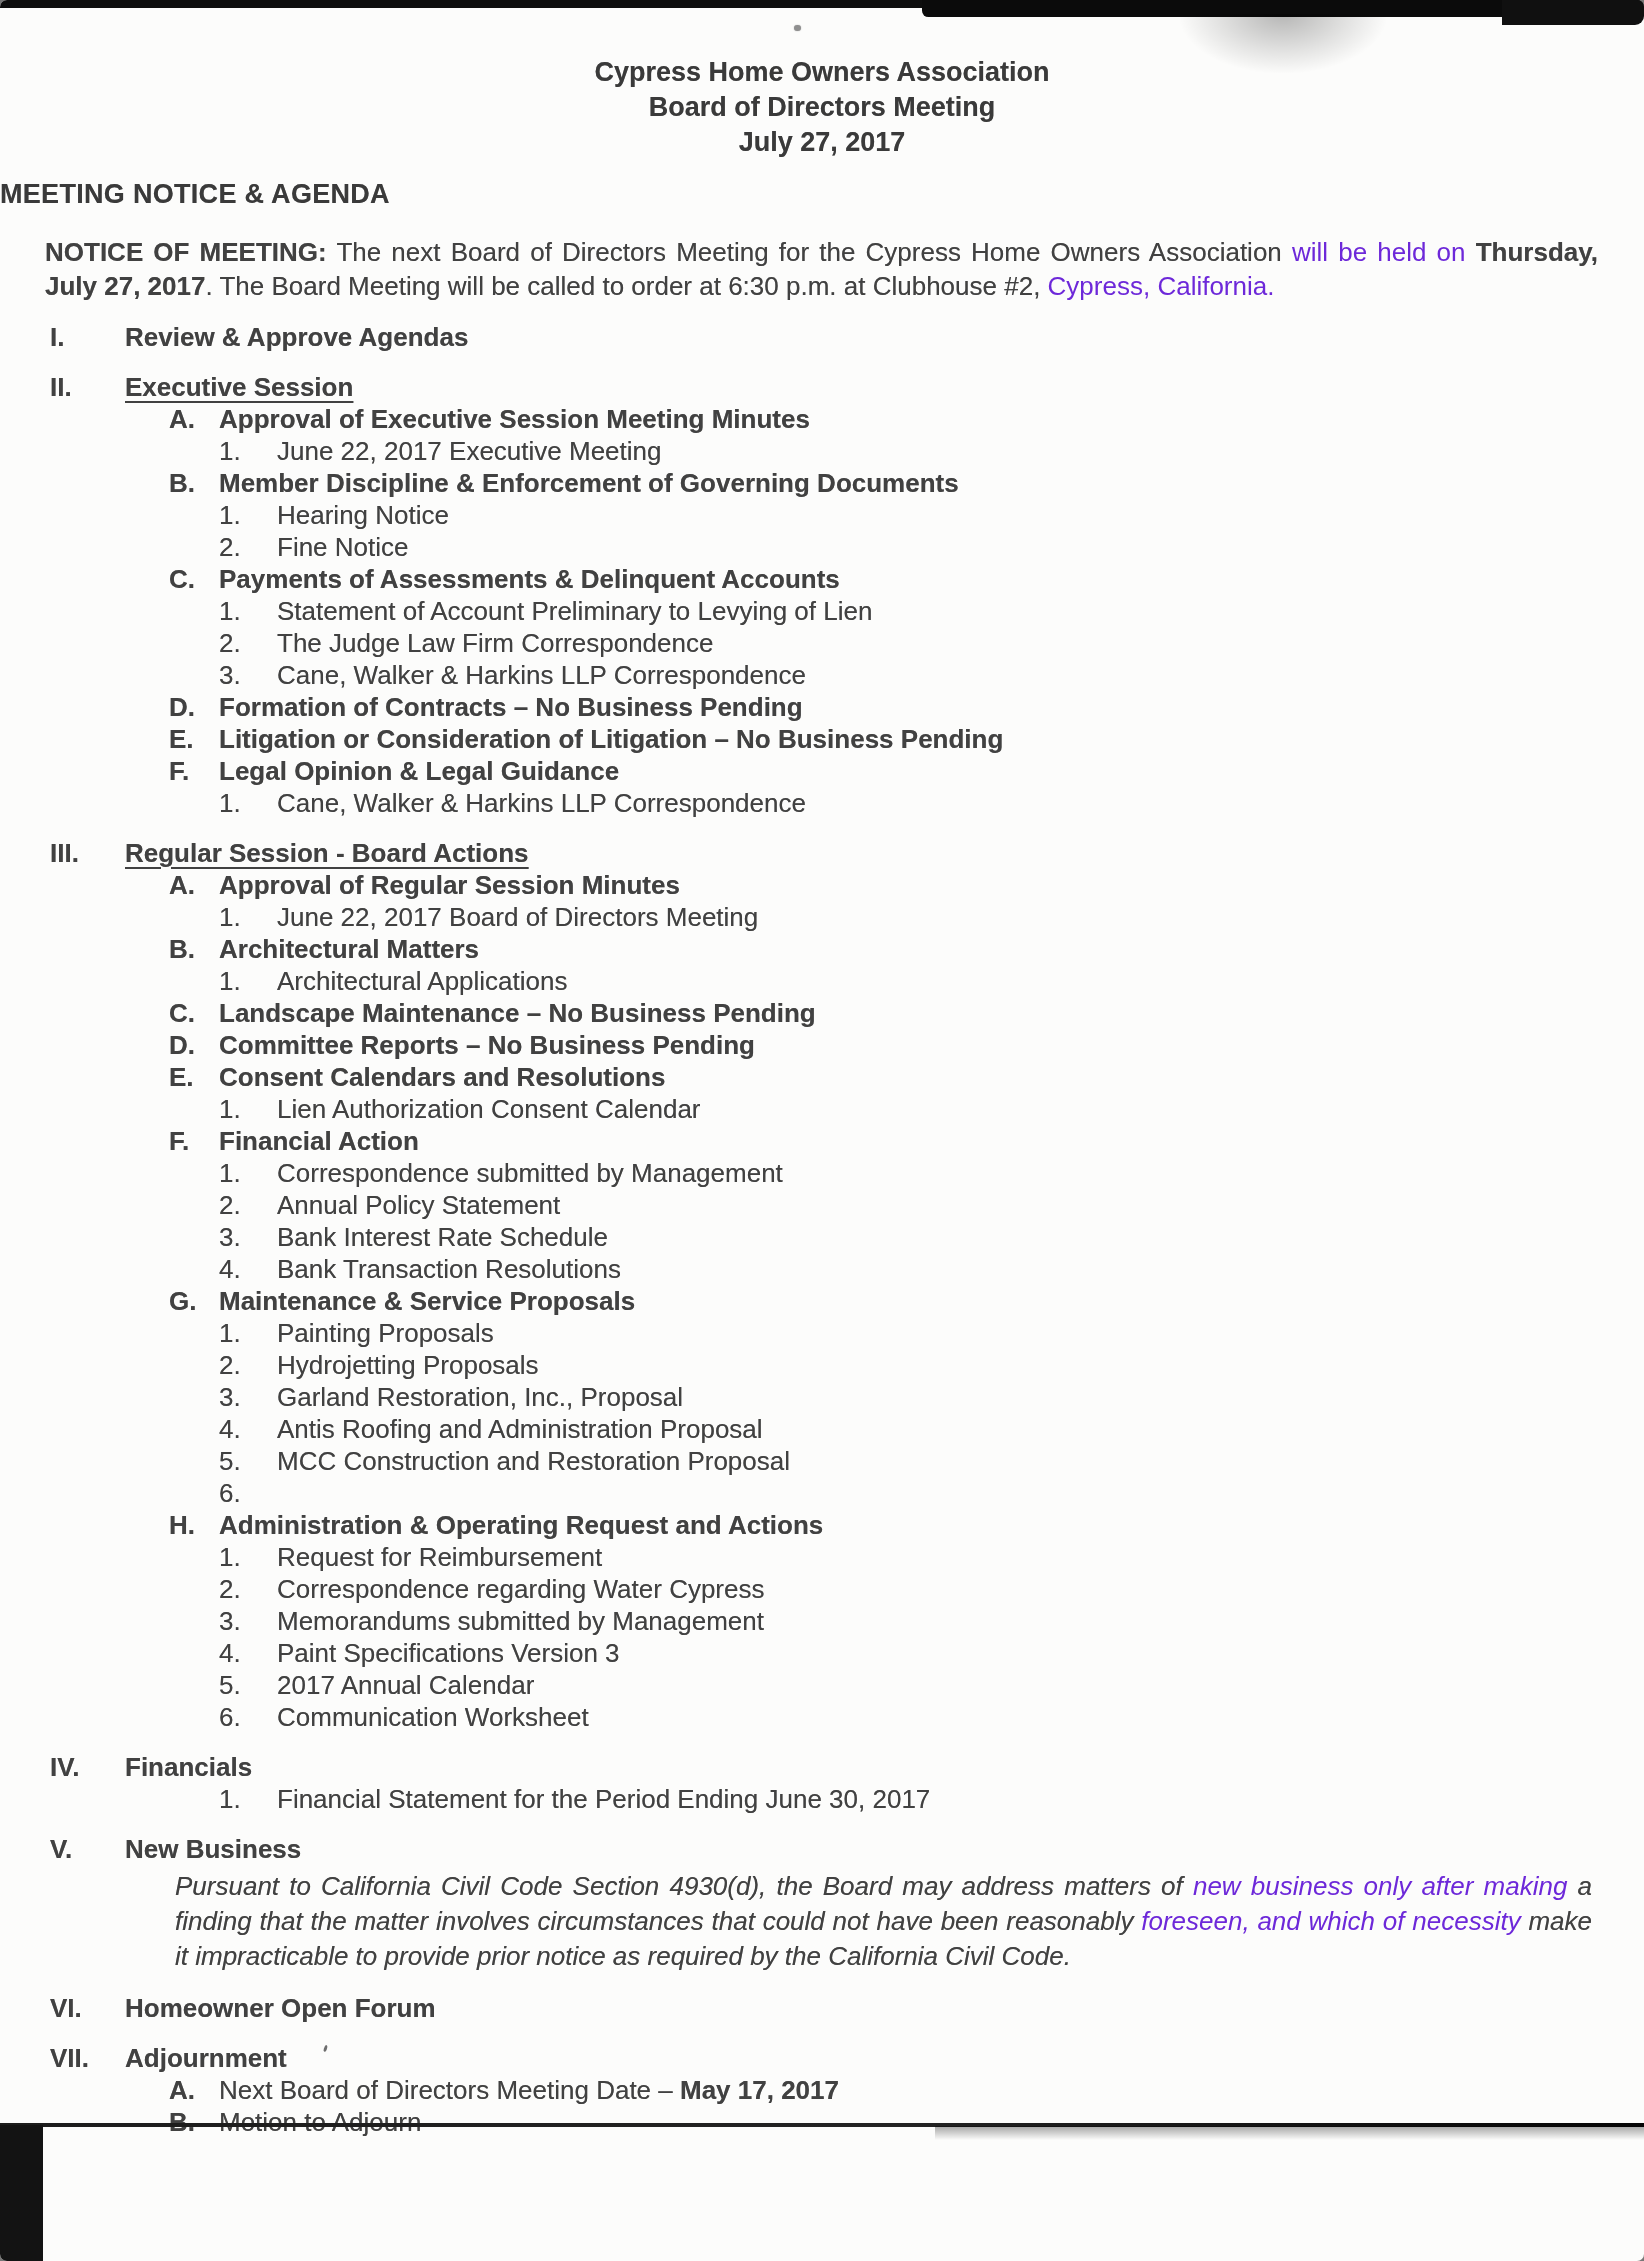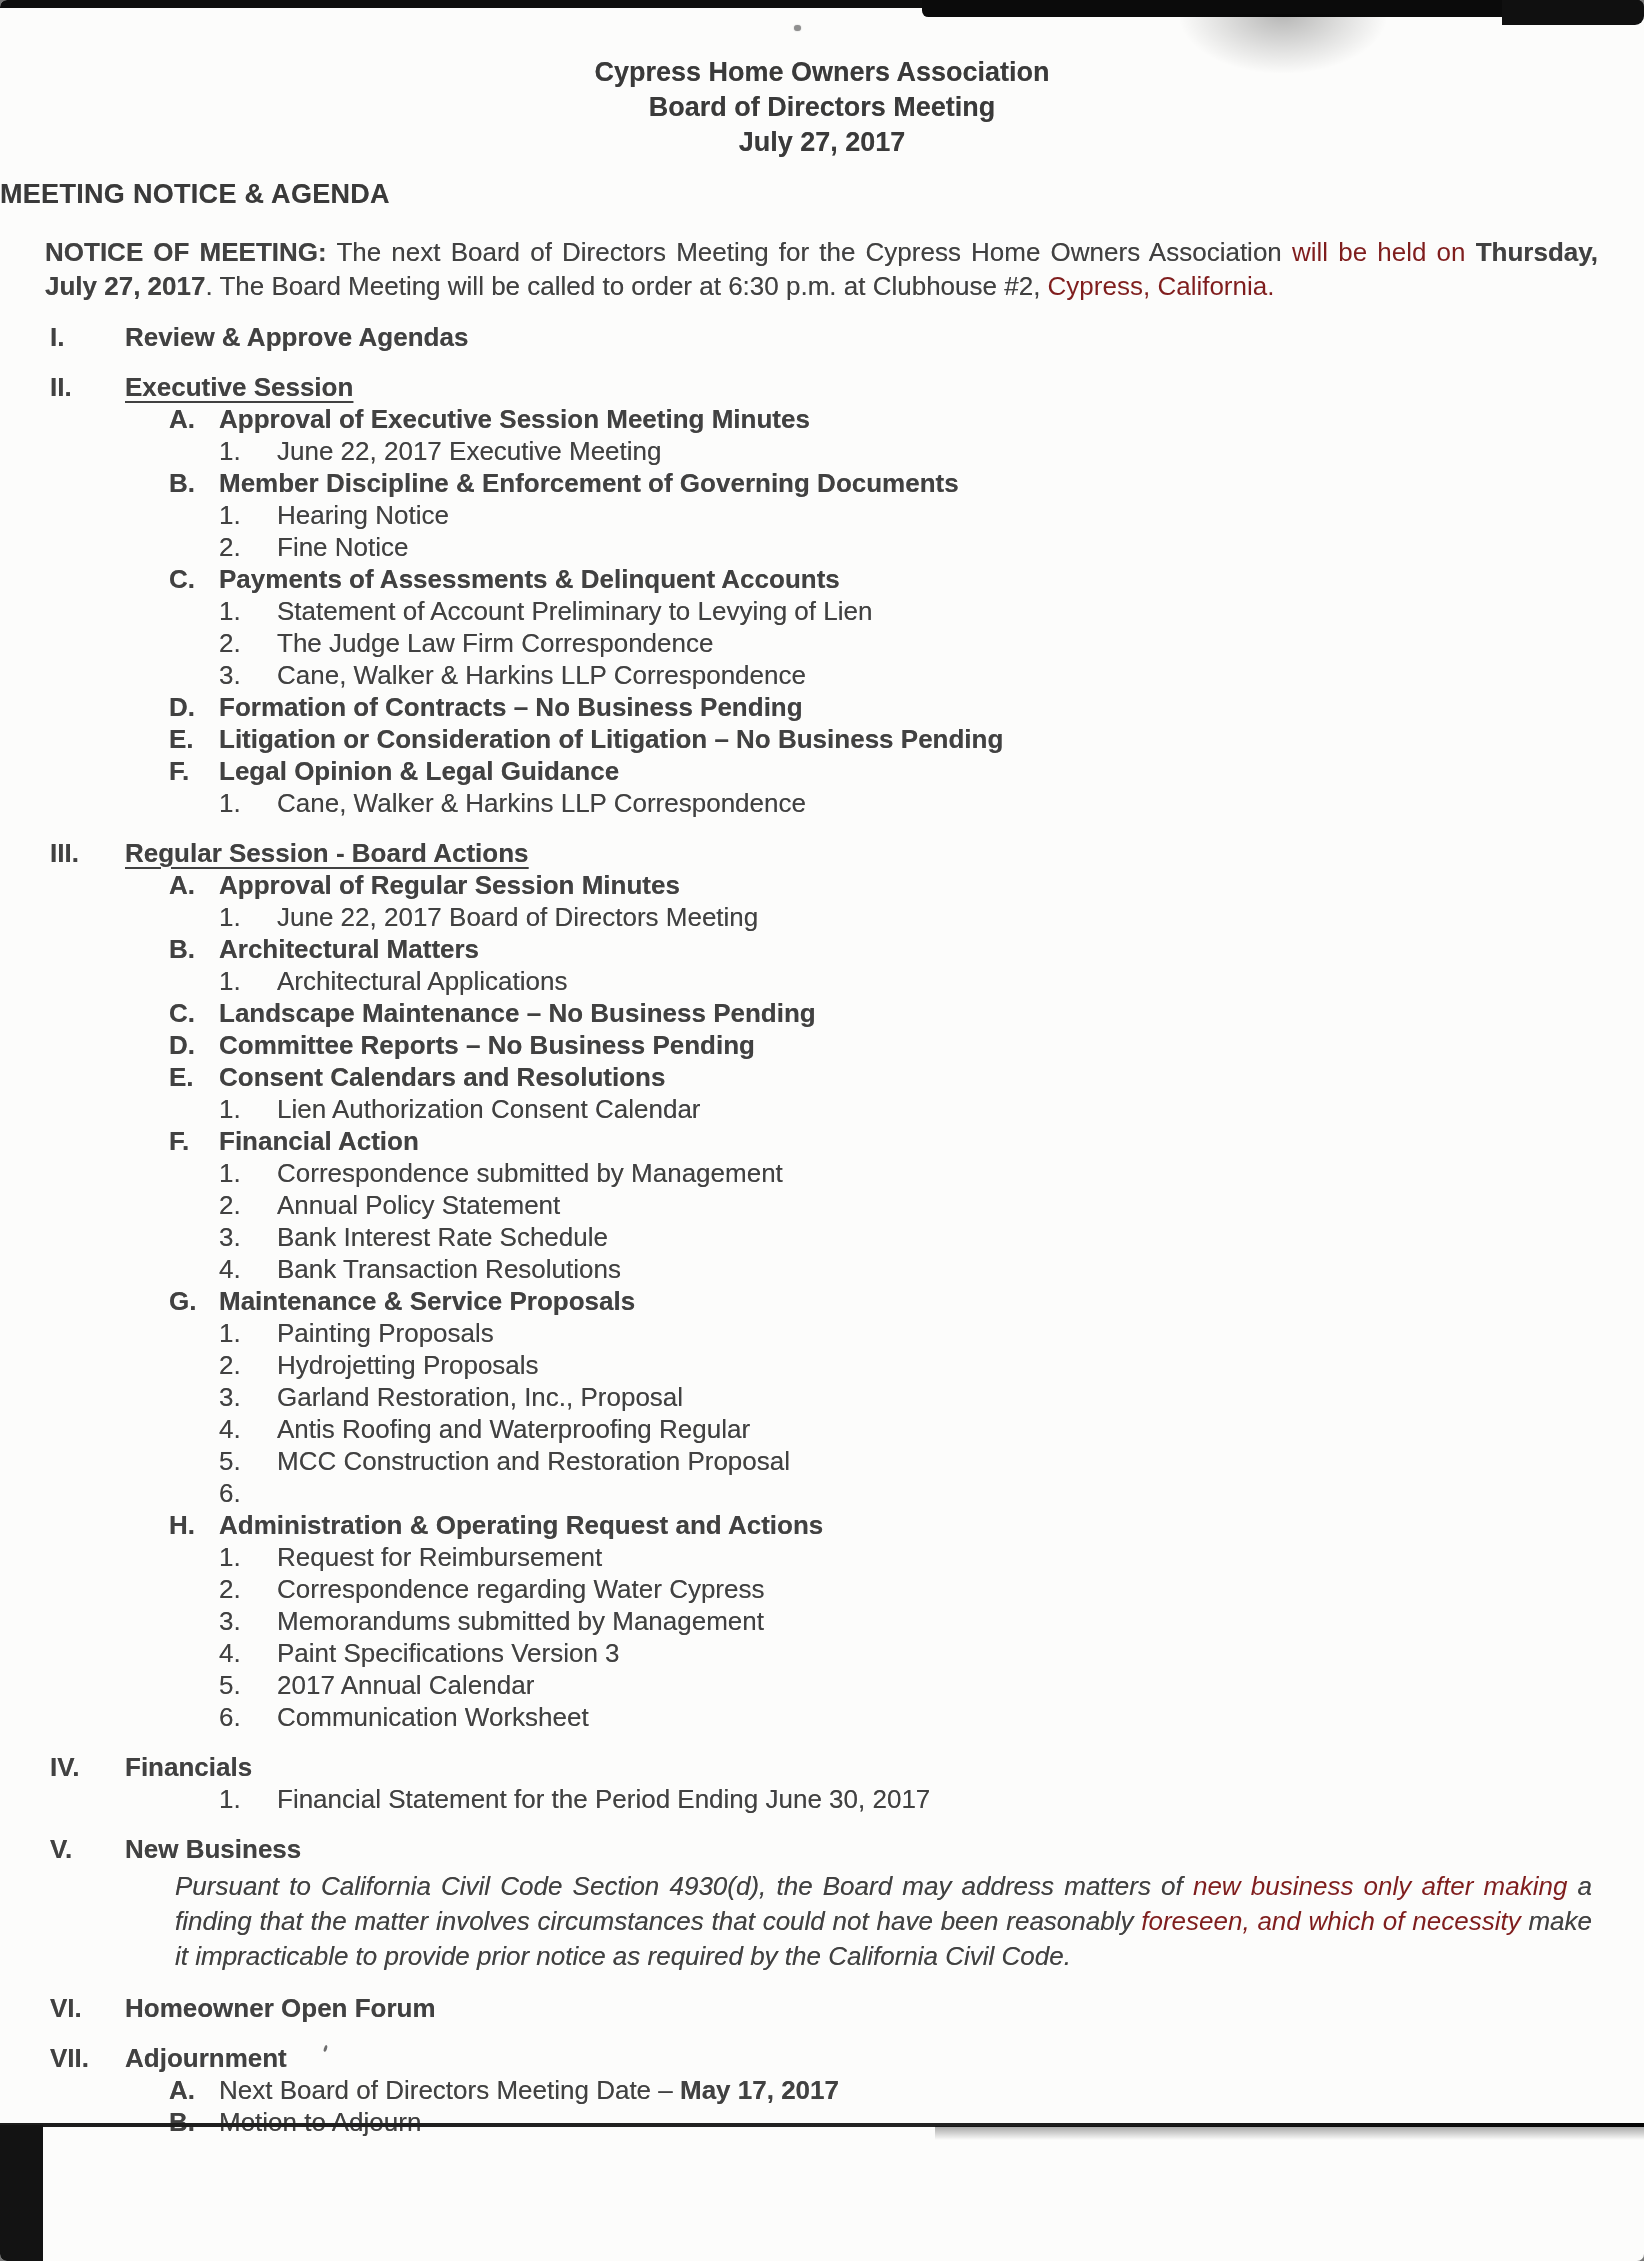--- a/index.html
+++ b/index.html
@@ -35,21 +35,21 @@
   .sec-row{padding-left:50px;}
   .sec-row .lbl{width:75px;font-weight:bold;}
   .sec-head{font-weight:bold;}
   .sec-head.u{text-decoration:underline;text-decoration-thickness:1.9px;text-underline-offset:4.5px;}
   .let-row{padding-left:169px;}
   .let-row .lbl{width:50px;font-weight:bold;}
   .num-row{padding-left:219px;}
   .num-row .lbl{width:58px;}
   .para{margin:3.9px 52px 0 175px;font-size:26px;line-height:35px;font-style:italic;text-align:justify;}
   .b{font-weight:bold;}
-  .f{color:#7f1d1d;text-shadow:none;}
+  .f{color:#6d28d9;text-shadow:none;}
   .txt{flex:1;}
 </style>
 </head>
 <body>
 
 <div class="page">
 
   <div class="scan-top-edge"></div>
   <div class="scan-top-right"></div>
   <div class="scan-top-right2"></div>
@@ -203,21 +203,21 @@
         <div class="row num-row">
           <span class="lbl">2.</span>
           <span class="txt"><span>Hydrojetting Proposals</span></span>
         </div>
         <div class="row num-row">
           <span class="lbl">3.</span>
           <span class="txt"><span>Garland Restoration, Inc., Proposal</span></span>
         </div>
         <div class="row num-row">
           <span class="lbl">4.</span>
-          <span class="txt"><span>Antis Roofing and Waterproofing Regular</span></span>
+          <span class="txt"><span>Antis Roofing and Administration Proposal</span></span>
         </div>
         <div class="row num-row">
           <span class="lbl">5.</span>
           <span class="txt"><span>MCC Construction and Restoration Proposal</span></span>
         </div>
         <div class="row num-row">
           <span class="lbl">6.</span>
         </div>
         <div class="row let-row">
           <span class="lbl">H.</span>

